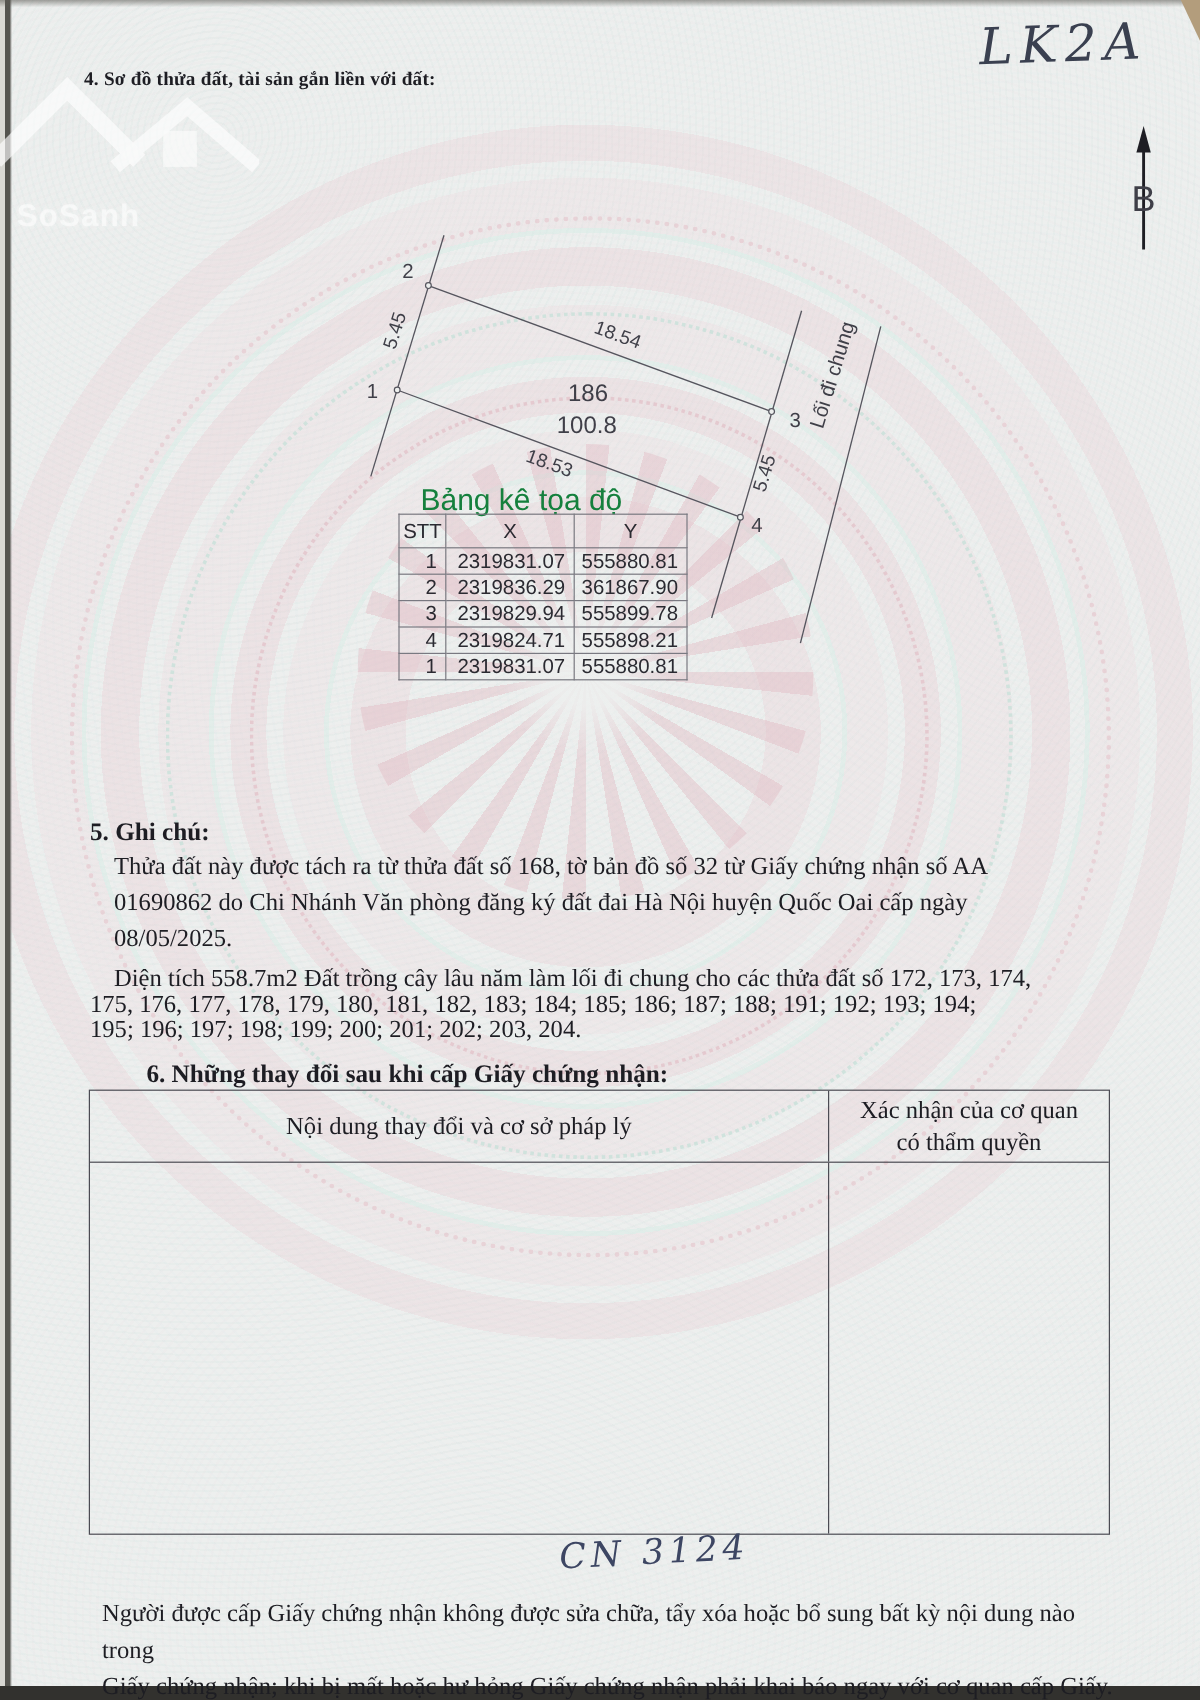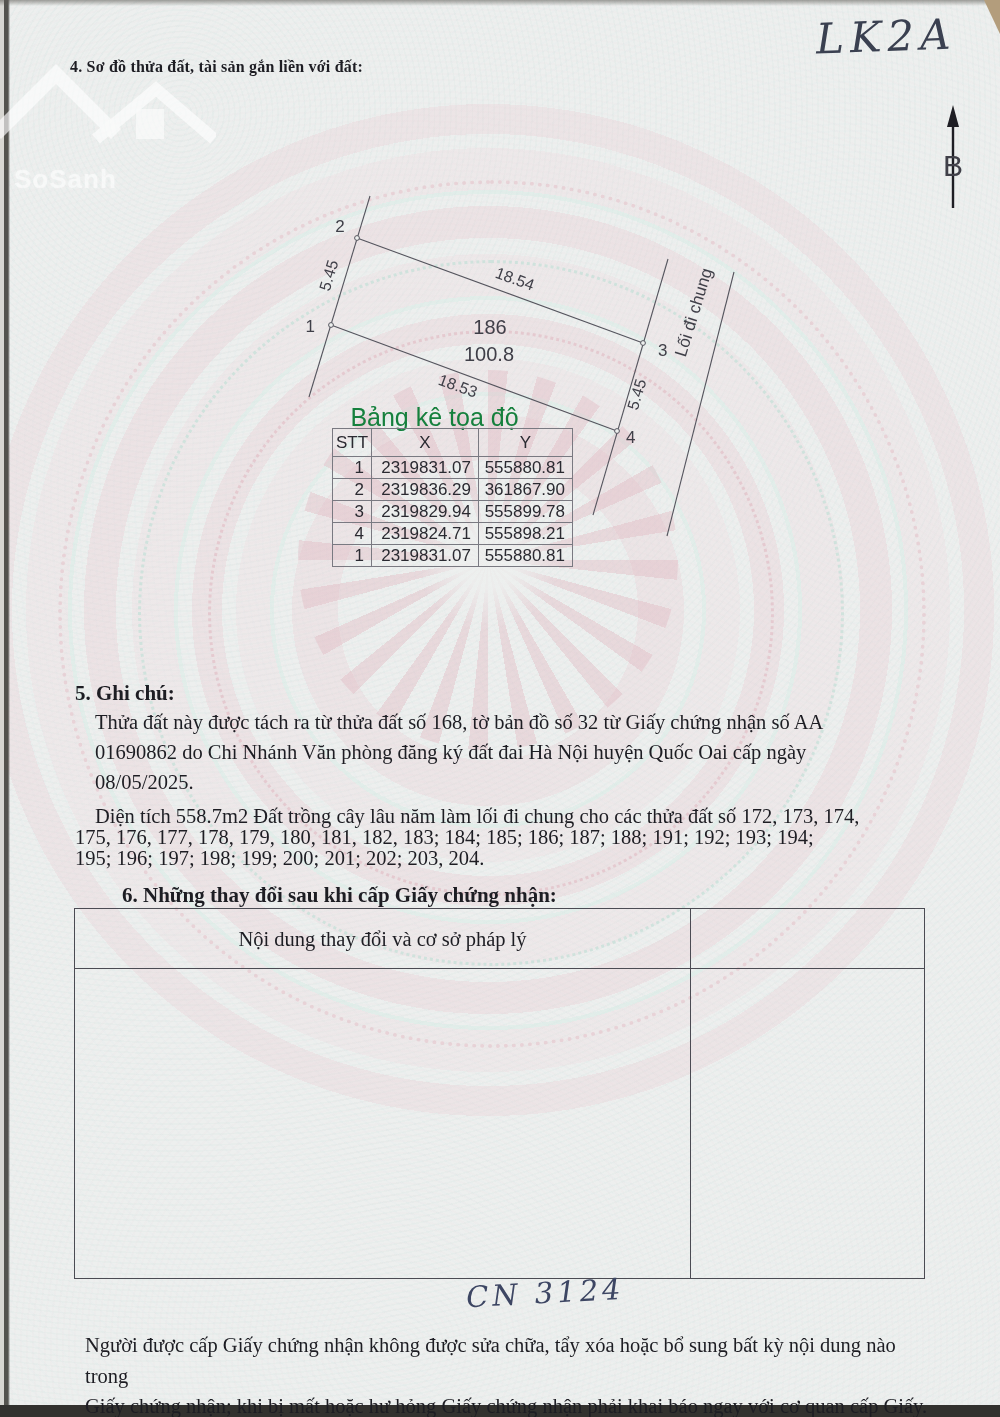--- a/index.html
+++ b/index.html
@@ -201,20 +201,22 @@
 01690862 do Chi Nhánh Văn phòng đăng ký đất đai Hà Nội  huyện Quốc Oai  cấp ngày
 08/05/2025.</div>
   <div class="abs serif preline para2">Diện tích 558.7m2 Đất trồng cây lâu năm làm lối đi chung cho các thửa đất số 172, 173, 174,
 175, 176, 177, 178, 179, 180, 181, 182, 183; 184; 185; 186; 187; 188; 191; 192; 193; 194;
 195; 196; 197; 198; 199; 200; 201; 202; 203, 204.</div>
 
   <div class="abs serif bold title6">6. Những thay đổi sau khi cấp Giấy chứng nhận:</div>
   <div class="table6">
     <div class="t6-head">
       <div class="t6-c1 serif">Nội dung thay đổi và cơ sở pháp lý</div>
+      <div class="t6-c2 serif preline">Xác nhận của cơ quan
+có thẩm quyền</div>
     </div>
     <div class="t6-body">
       <div class="t6-c1"></div>
       <div class="t6-c2"></div>
     </div>
   </div>
 
   <div class="abs hand-cn">CN 3124</div>
 
   <div class="abs serif preline footer">Người được cấp Giấy chứng nhận không được sửa chữa, tẩy xóa hoặc bổ sung bất kỳ nội dung nào trong

